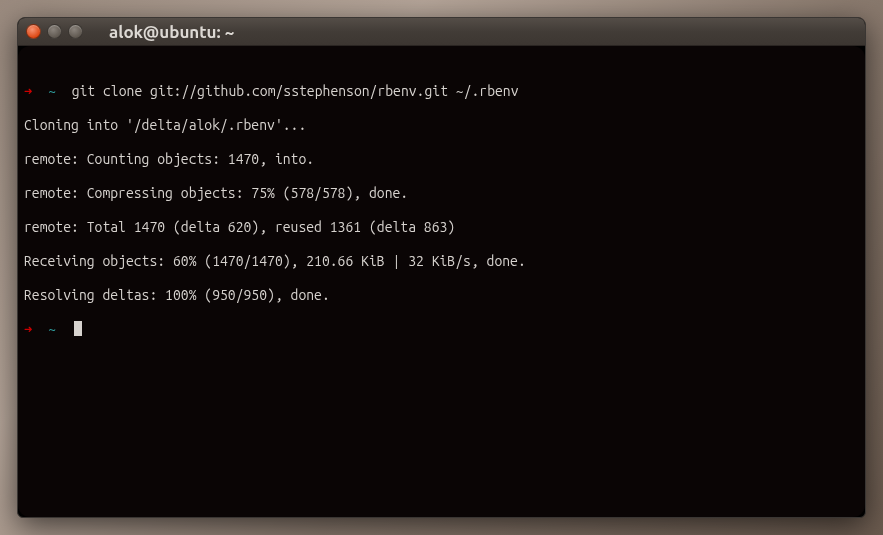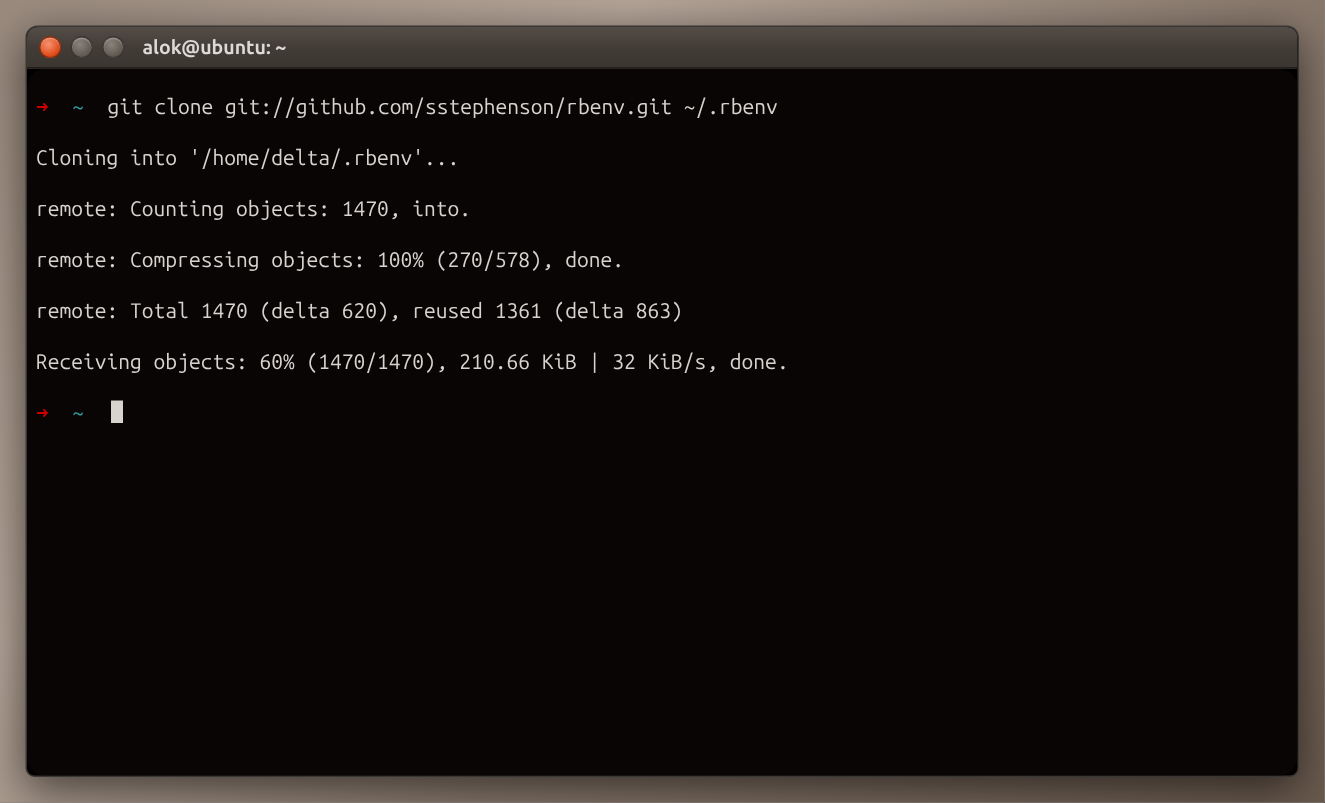--- a/index.html
+++ b/index.html
@@ -51,28 +51,28 @@
     color: #3a2a20;
     cursor: pointer;
     box-shadow: inset 0 1px 1px rgba(255,255,255,0.3);
   }
   .btn-close { background: radial-gradient(circle at 40% 35%, #f79372, #dd4814 70%); }
   .btn-min   { background: radial-gradient(circle at 40% 35%, #8a837c, #5f5850 70%); }
   .btn-max   { background: radial-gradient(circle at 40% 35%, #8a837c, #5f5850 70%); }
   .title {
     color: #ddd9d4;
     font-family: Ubuntu, "Segoe UI", sans-serif;
-    font-size: 13px;
+    font-size: 17px;
     font-weight: bold;
-    margin-left: 4px;
+    margin-left: 18px;
   }
   .terminal {
     flex: 1;
     background: #0a0505;
-    padding: 0 6px;
+    padding: 20px 6px;
     font-size: 14px;
     line-height: 17px;
     color: #d7d3cf;
     font-family: "Ubuntu Mono", "DejaVu Sans Mono", Consolas, monospace;
     overflow: hidden;
     white-space: pre;
     border-radius: 12px;
   }
   .line { white-space: pre; }
   .arrow { color: #cc0000; font-weight: bold; }
@@ -95,20 +95,21 @@
     <div class="window-buttons">
       <div class="btn btn-close"></div>
       <div class="btn btn-min"></div>
       <div class="btn btn-max"></div>
     </div>
     <div class="title">alok@ubuntu: ~</div>
   </div>
 
   <div class="terminal">
 <div class="line"><span class="arrow">➜</span>  <span class="tilde">~</span>  <span class="cmd">git clone git://github.com/sstephenson/rbenv.git ~/.rbenv</span></div>
-<div class="line">Cloning into '/home/delta/.rbenv'...</div>
+<div class="line">Cloning into '/delta/alok/.rbenv'...</div>
 <div class="line">remote: Counting objects: 1470, into.</div>
-<div class="line">remote: Compressing objects: 100% (270/578), done.</div>
+<div class="line">remote: Compressing objects: 75% (578/578), done.</div>
 <div class="line">remote: Total 1470 (delta 620), reused 1361 (delta 863)</div>
 <div class="line">Receiving objects: 60% (1470/1470), 210.66 KiB | 32 KiB/s, done.</div>
+<div class="line">Resolving deltas: 100% (950/950), done.</div>
 <div class="line"><span class="arrow">➜</span>  <span class="tilde">~</span>  <span class="cursor"></span></div>
   </div>
 </div>
 
 </body></html>

